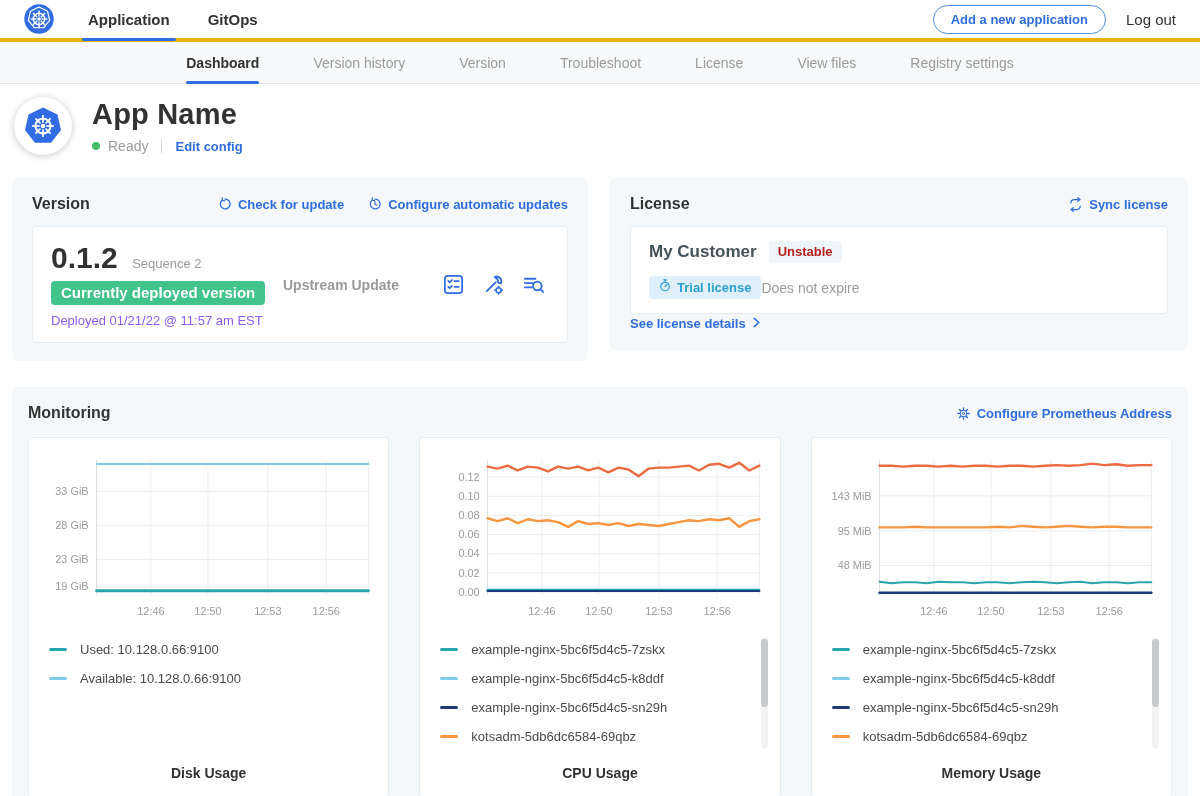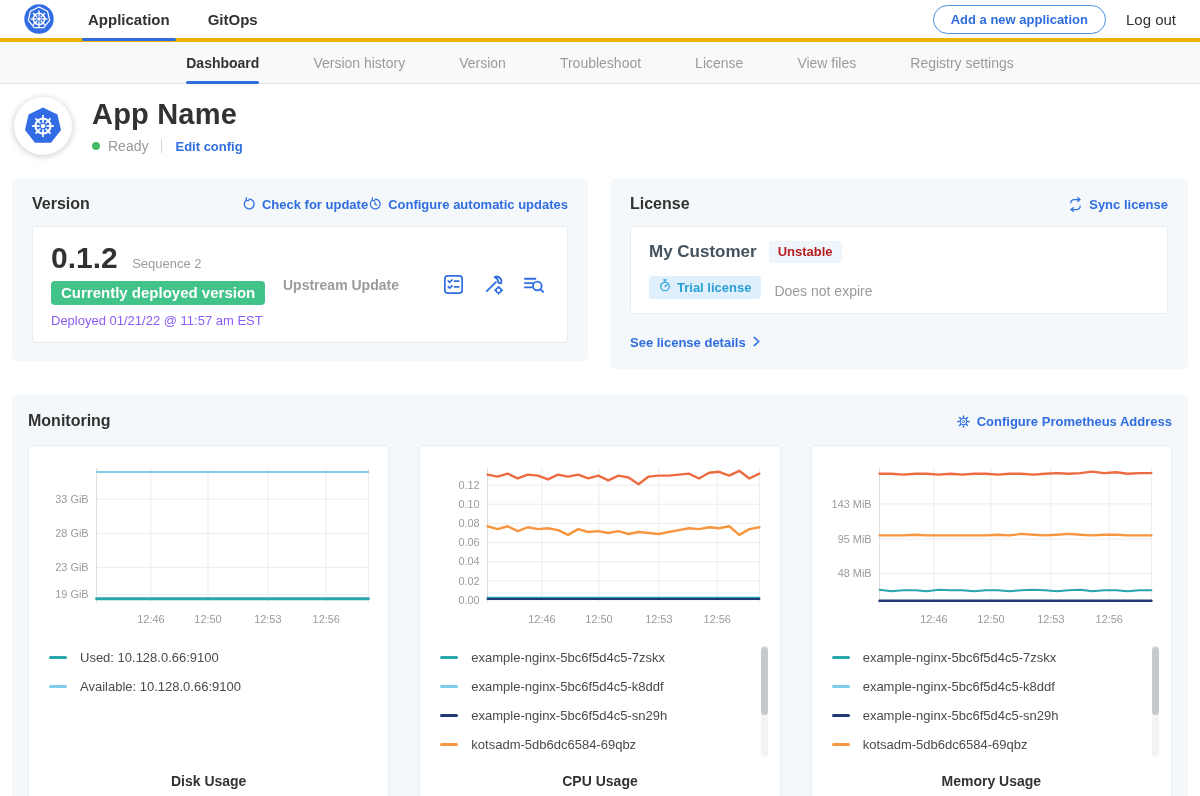--- a/index.html
+++ b/index.html
@@ -30,39 +30,39 @@
   .vdiv { width:1px; height:14px; background:#d4d8db; margin:0 5px; }
   .blue-link { color:#2f6de0; font-size:13px; font-weight:700; display:inline-flex; align-items:center; gap:6px; cursor:pointer; text-decoration:none; }
 
   
   .cards-row { display:flex; gap:22px; margin:8px 12px 0; align-items:flex-start; }
   .panel { background:#f4f8fa; border-radius:6px; padding:17px 20px 18px; }
   .version-panel { width:576px; flex:none; }
   .license-panel { flex:1; }
   .panel-head { display:flex; align-items:center;text-align:right; }
   .panel-title { font-size:16px; font-weight:800; }
-  .head-links { margin-left:auto; display:flex; }
+  .head-links { margin-left:auto; display:flex; gap:24px; }
   .white-box { background:#fff; border:1px solid #e6edf2; border-radius:4px; margin-top:13px; padding:14px 18px; }
   .icon-blue { color:#2f6de0; display:inline-flex; }
 
   .version-box { display:flex; align-items:center; }
   .ver-left { width:232px; flex:none; }
   .ver-num { font-size:30px; font-weight:800; }
   .ver-seq { font-size:13px; color:#9b9b9b; margin-left:10px; }
   .green-badge { display:inline-block; background:#42c389; color:#fff; font-size:15px; font-weight:700; padding:3px 10px 4px; border-radius:4px; margin:6px 0 8px; }
   .deployed-text { font-size:13px; color:#8b5cf6; }
   .ver-source { font-size:14px; font-weight:700; color:#9b9b9b; flex:1; }
   .ver-actions { display:flex; gap:17px; align-items:center; padding-right:4px; }
   .ver-actions .icon-blue { cursor:pointer; }
-  .see-link { margin-top:19px; }
+  .see-link { margin-top:0; }
 
   .lic-row1 { display:flex; align-items:center; gap:12px; }
   .customer-name { font-size:17px; font-weight:800; color:#44525c;text-align:center; }
   .chan-badge { background:#eef6fc; color:#b91c1c; font-size:13px; font-weight:700; padding:3px 9px 4px; border-radius:4px; }
-  .lic-row2 { display:flex; align-items:flex-end; gap:13px; margin-top:13px; }
+  .lic-row2 { display:flex; align-items:center; margin-top:13px; }
   .trial-badge { background:#dff0fc; color:#2a9fd8; font-size:13px; font-weight:700; padding:3px 10px 4px; border-radius:4px; display:inline-flex; align-items:center; gap:6px; }
   .expiry-text { font-size:14px; color:#9b9b9b; }
 
   
   .monitoring-panel { margin:26px 12px 0; padding:17px 16px 20px; }
   .charts-row { display:flex; gap:30px; margin-top:15px; }
   .chart-card { background:#fff; border:1px solid #e6edf2; border-radius:4px; flex:1; padding:14px 12px 15px; }
   .chart-svg { display:block; width:100%; }
   .legend { margin-top:12px; position:relative; padding:0 16px 0 8px; min-height:122px; }
   .legend-row { display:flex; align-items:center; gap:13px; height:29px; cursor:pointer; }

